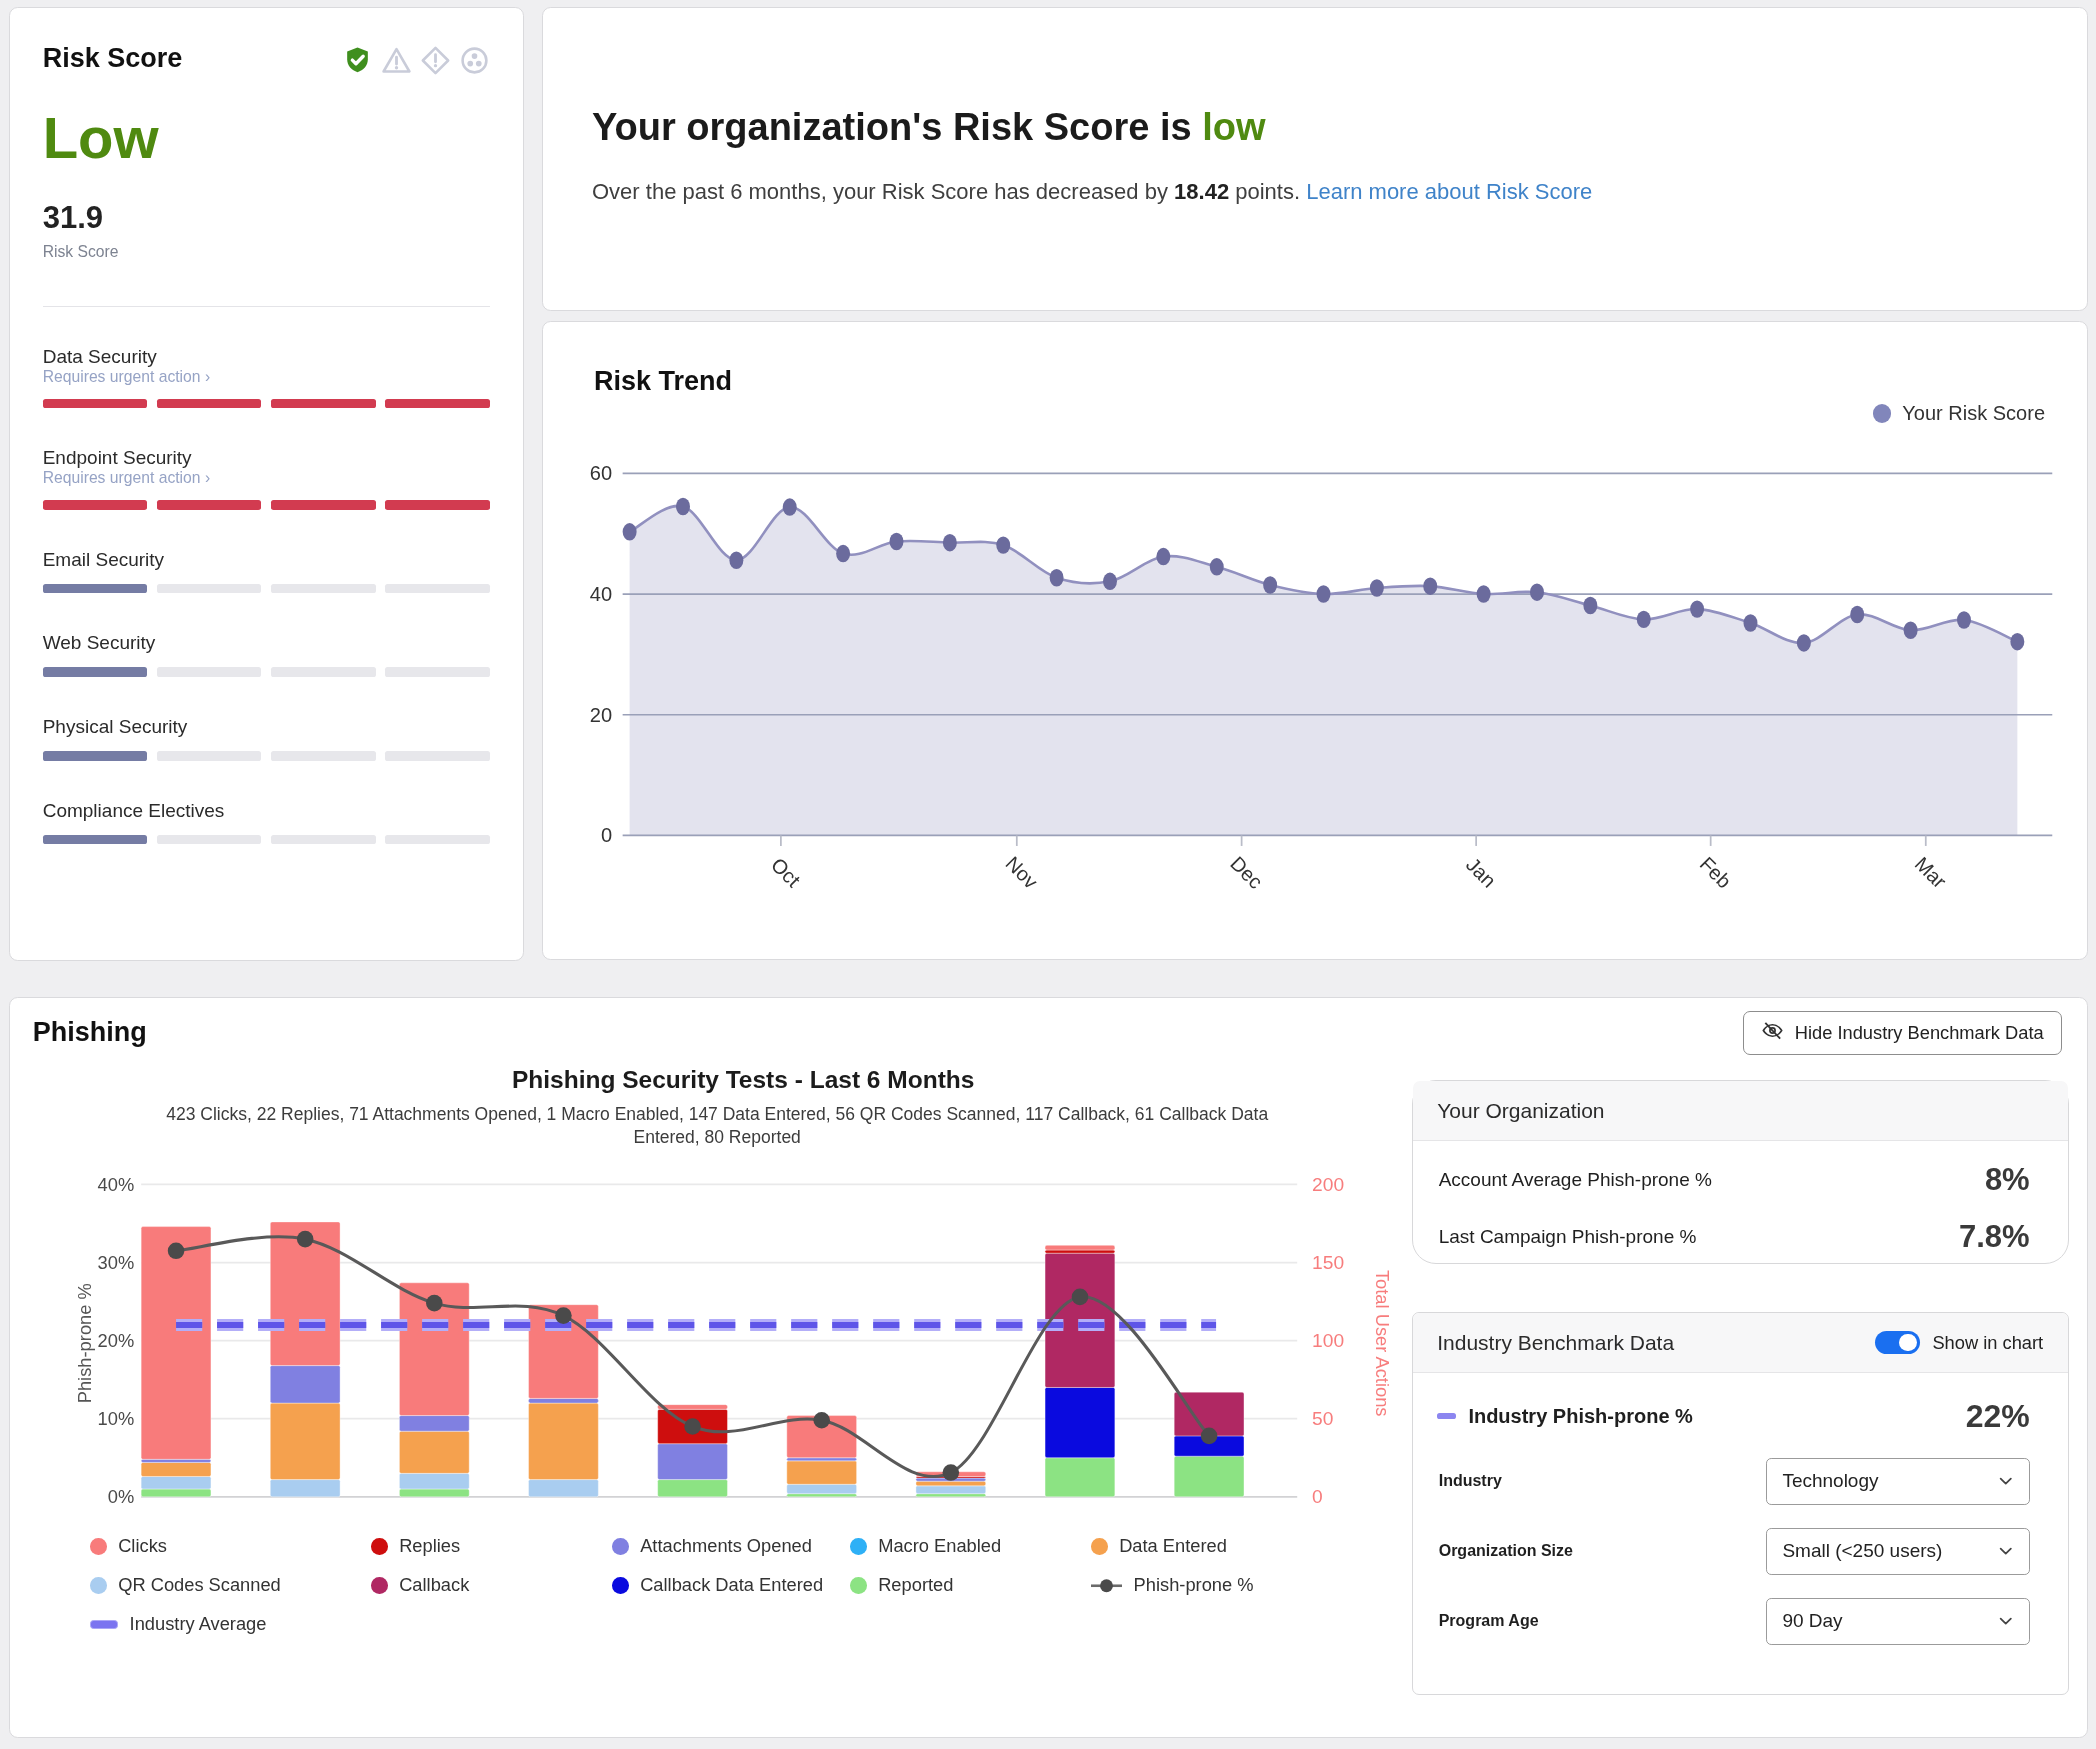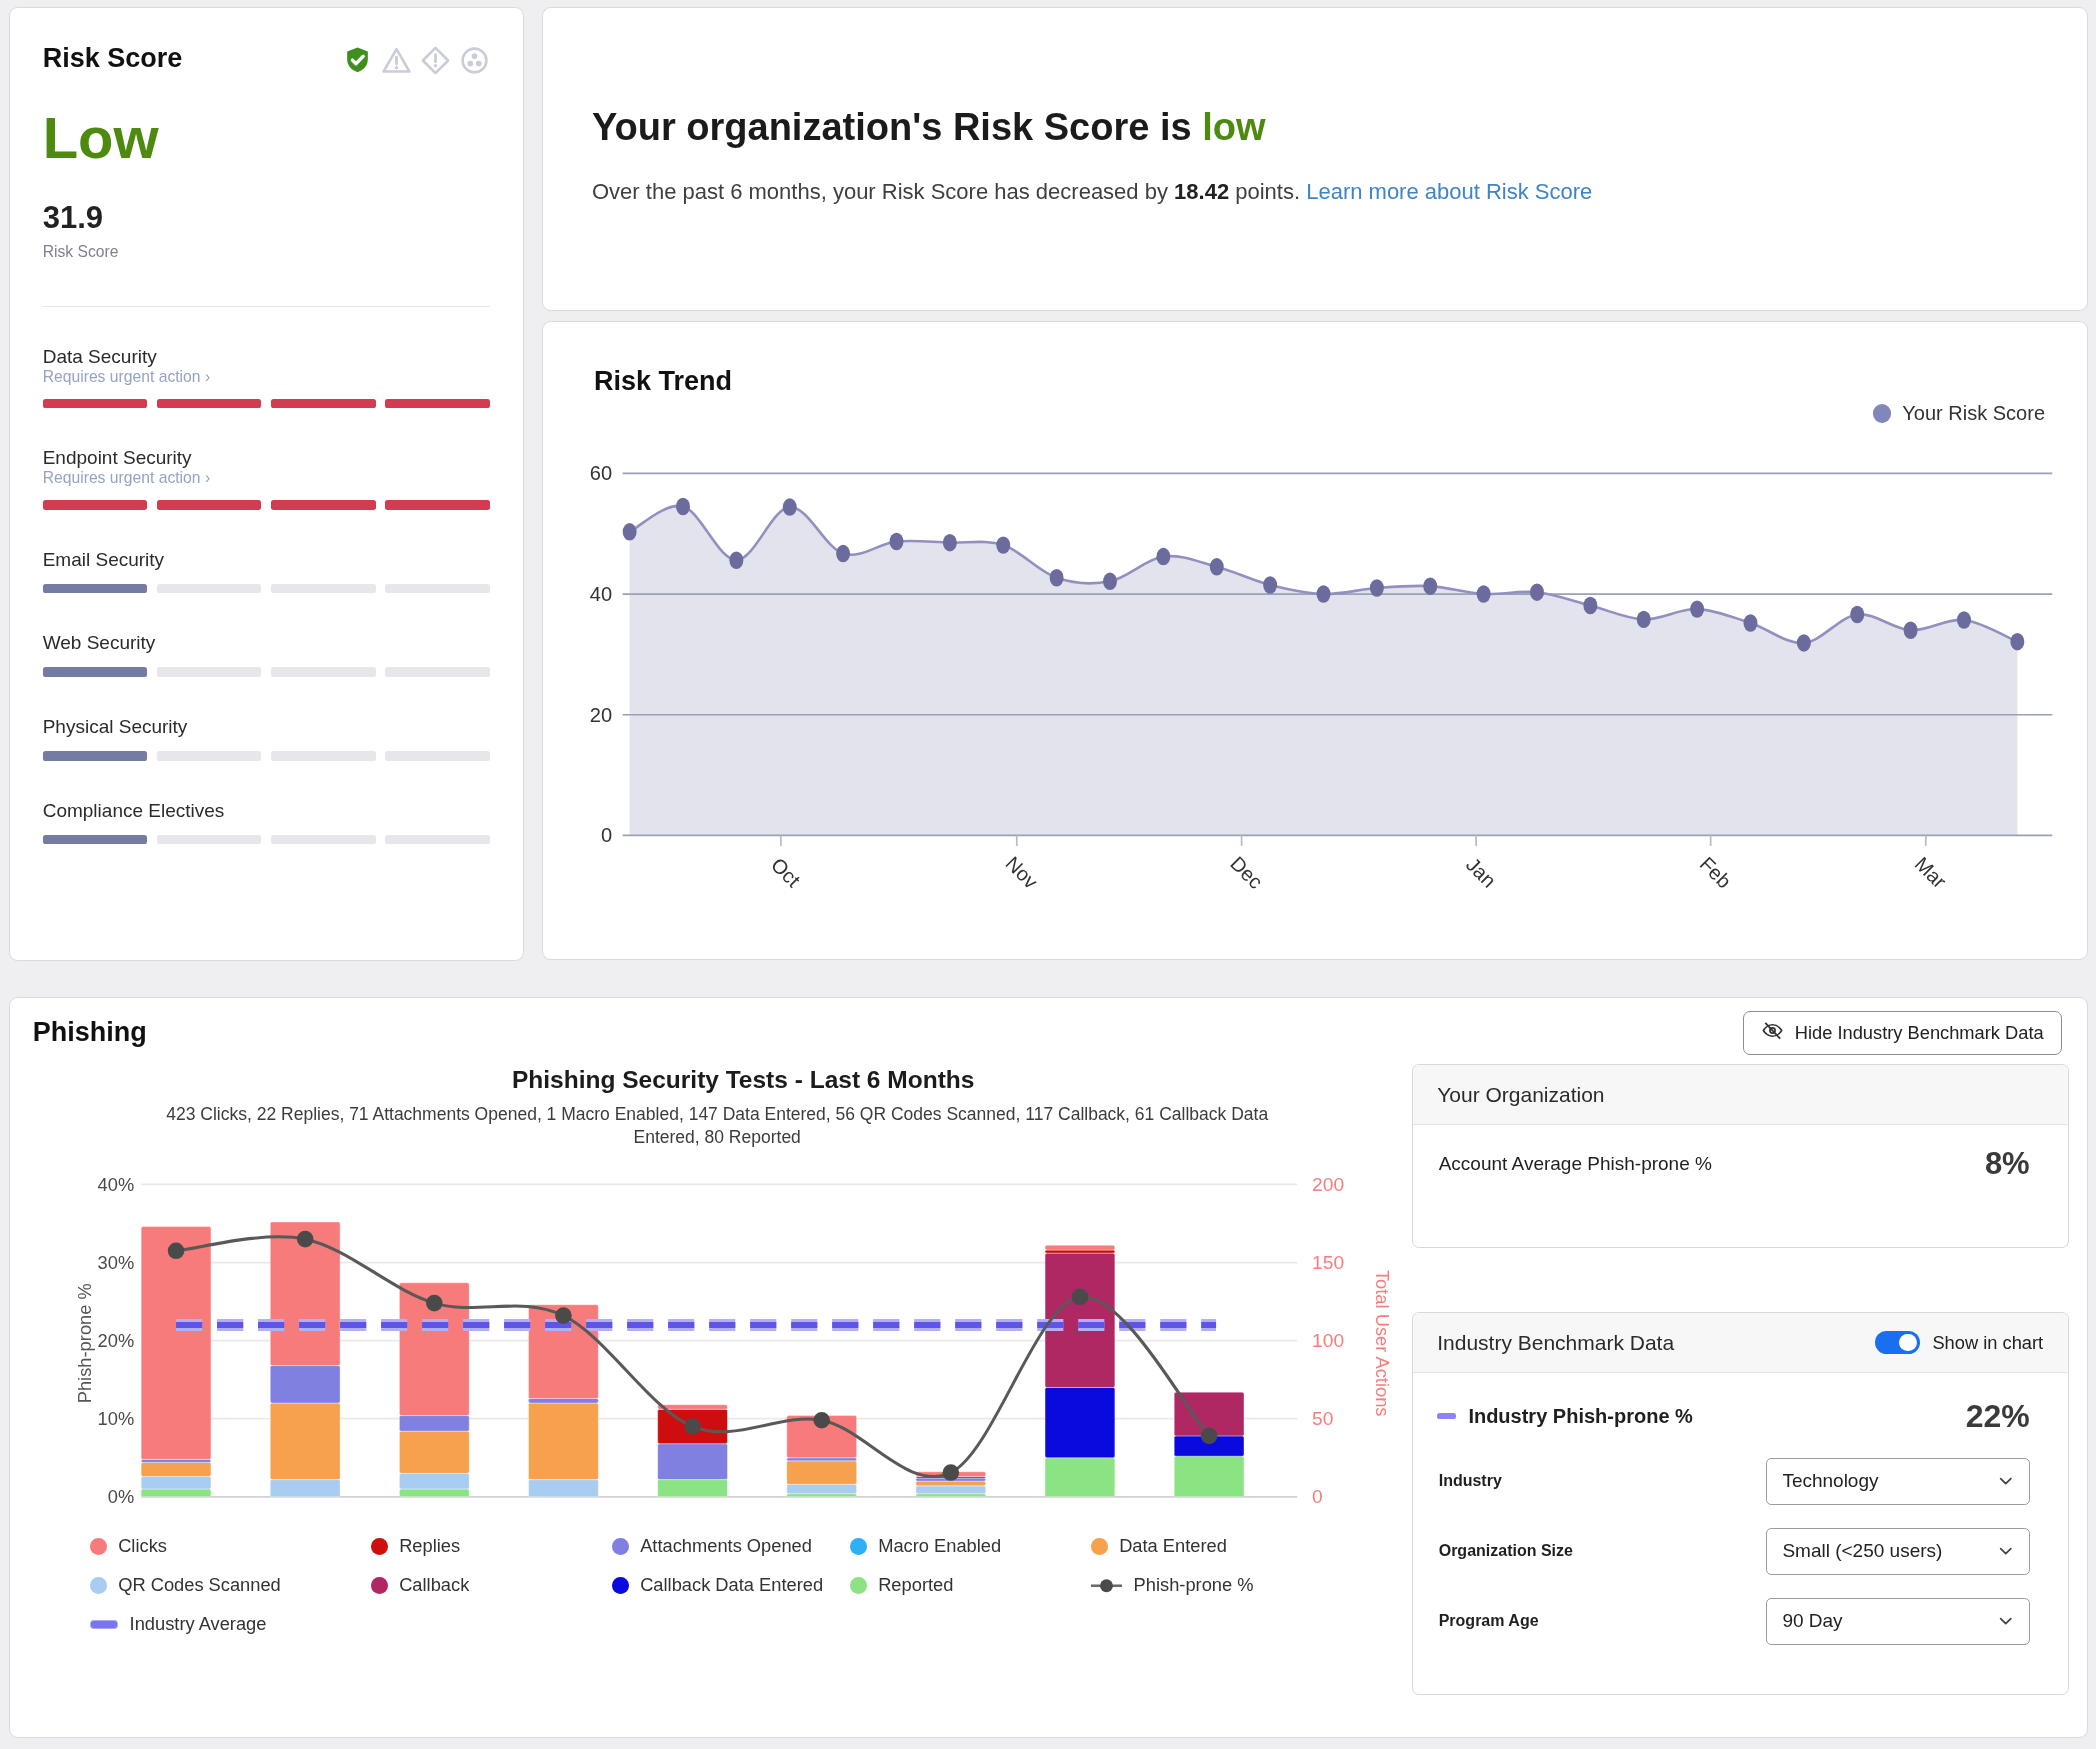--- a/index.html
+++ b/index.html
@@ -65,21 +65,21 @@
   .leg-txt { font-size:18.3px; color:#333; }
 
   
   #hide-benchmark-btn {
     position:absolute; right:24.5px; top:13px; height:44px;
     display:flex; align-items:center; gap:10.5px; padding:0 17.5px;
     background:#fff; border:1.7px solid #8d8d8d; border-radius:7px;
     font-size:18.3px; color:#222; cursor:pointer;
   }
   .panel-card { position:absolute; left:1402px; width:657px; background:#fff; border:1.7px solid #d8d8da; border-radius:7px; }
-  #your-org-card { top:66px; height:184px; }
+  #your-org-card { top:82px; height:184px;border-radius:24px; }
   #benchmark-card { top:314px; height:383px; }
   .panel-head { background:#f7f7f8; border-bottom:1.7px solid #e5e5e7; border-radius:7px 7px 0 0;
                 padding:17.5px 24.5px; display:flex; justify-content:space-between; align-items:center; }
   .panel-head .ph-title { font-size:21px; color:#2b2b2b; }
   .org-row { display:flex; justify-content:space-between; align-items:center; padding:21px 38px 0 26px; }
   .org-label { font-size:19px; color:#1f1f1f; }
   .org-value { font-size:31px; font-weight:bold; color:#3a3a3a; }
   .toggle-group { display:flex; align-items:center; gap:12.2px; }
   .toggle { width:45px; height:23.6px; border-radius:12.2px; background:#1a6ff0; position:relative; cursor:pointer; }
   .toggle .knob { position:absolute; right:3.5px; top:3.1px; width:17.5px; height:17.5px; background:#fff; border-radius:50%; }
@@ -420,20 +420,24 @@
   </div>
 
   <div class="panel-card" id="your-org-card">
     <div class="panel-head">
       <span class="ph-title">Your Organization</span>
     </div>
     <div class="org-row">
       <span class="org-label">Account Average Phish-prone %</span>
       <span class="org-value">8%</span>
     </div>
+    <div class="org-row">
+      <span class="org-label">Last Campaign Phish-prone %</span>
+      <span class="org-value">7.8%</span>
+    </div>
   </div>
 
   <div class="panel-card" id="benchmark-card">
     <div class="panel-head">
       <span class="ph-title">Industry Benchmark Data</span>
       <span class="toggle-group">
         <span class="toggle">
             <span class="knob"></span>
           </span>
         <span class="toggle-label">Show in chart</span>

